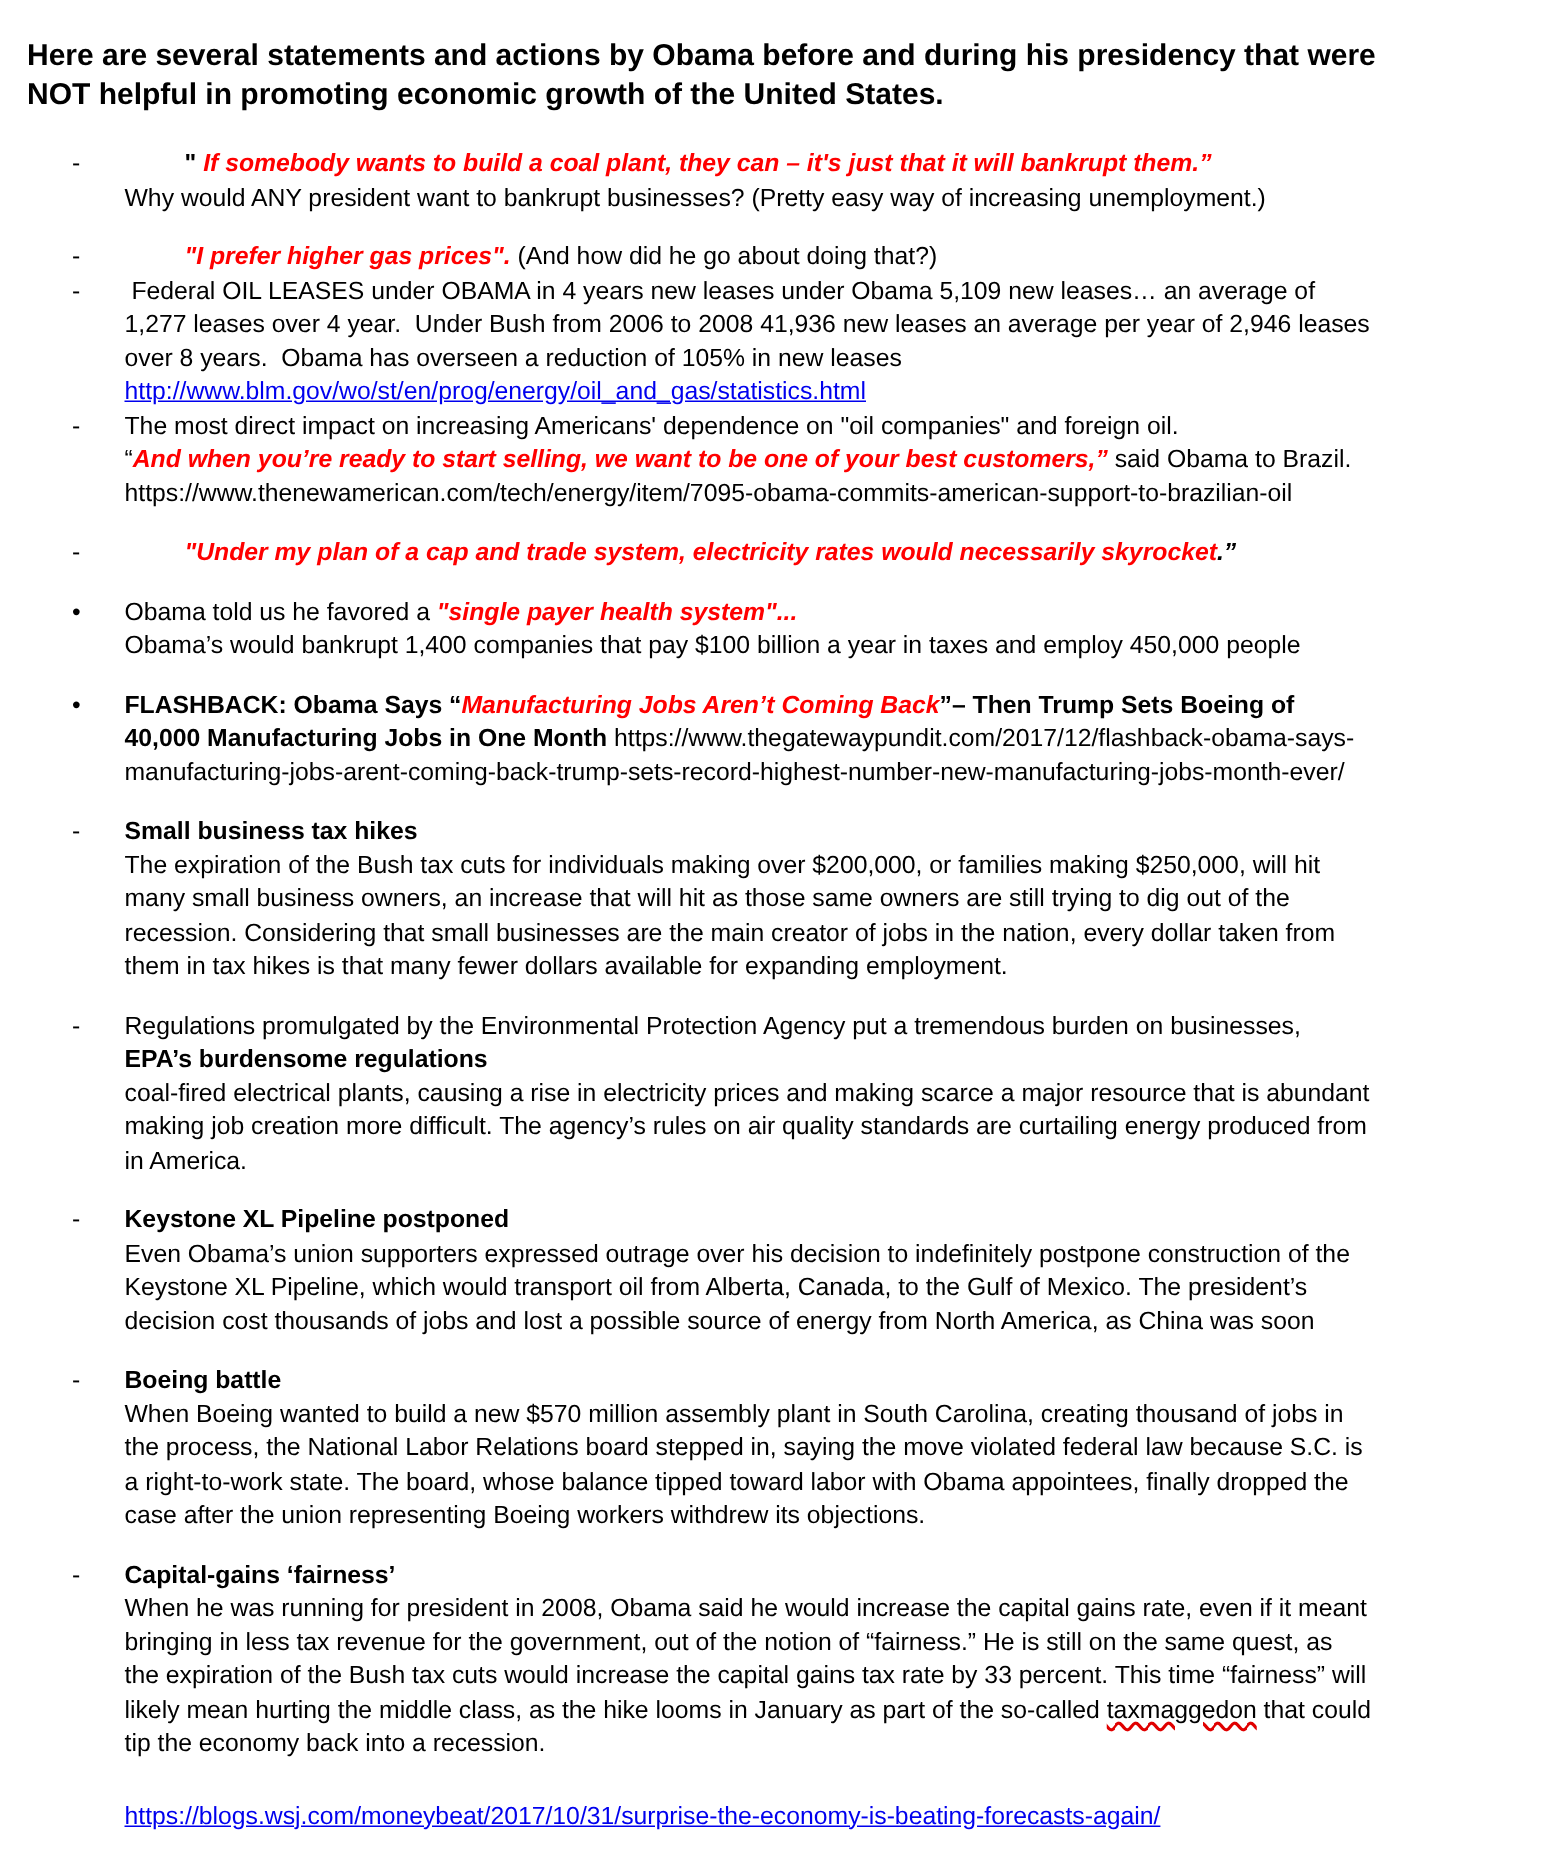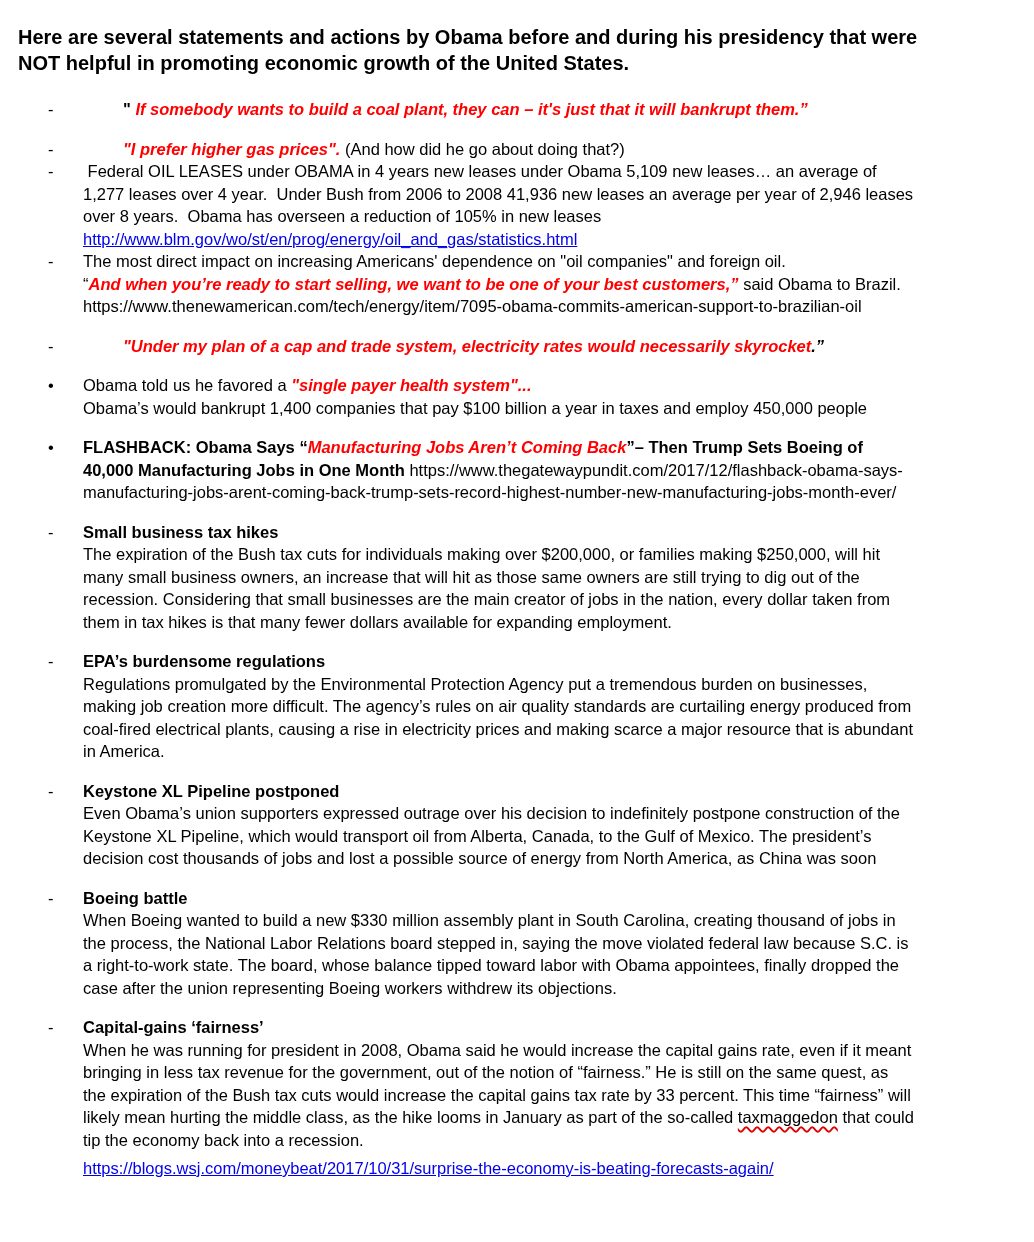--- a/index.html
+++ b/index.html
@@ -26,37 +26,38 @@
   .seg-bi{font-weight:bold;font-style:italic;}
   .seg-redbi{color:var(--red);font-weight:bold;font-style:italic;text-align:right;}
   .seg-link{color:var(--blue);text-decoration:underline;cursor:pointer;}
   .seg-wavy{
     text-decoration-line:underline;
     text-decoration-style:wavy;
     text-decoration-color:#E00000;
     text-decoration-thickness:1.5px;
     text-underline-offset:3px;
   }
-  .footer{margin-top:6px;padding-left:65px;}
+  .footer{margin-top:26px;padding-left:65px;}
 </style>
 </head>
 <body>
 
 <div class="page">
 
   <div class="title">
     <div>Here are several statements and actions by Obama before and during his presidency that were</div>
     <div>NOT helpful in promoting economic growth of the United States.</div>
   </div>
 
   <div class="statement-list">
       <div class="item">
         <span class="bullet">-</span>
         <div class="content">
           <div class="line" style="padding-left: 40px;"><span class="seg-b">" </span><span class="seg-redbi">If somebody wants to build a coal plant, they can – it's just that it will bankrupt them.”</span></div>
+          <div class="line"><span class="seg-n">Why would ANY president want to bankrupt businesses? (Pretty easy way of increasing unemployment.)</span></div>
         </div>
       </div>
       <div class="item gap">
         <span class="bullet">-</span>
         <div class="content">
           <div class="line" style="padding-left: 40px;"><span class="seg-redbi">"I prefer higher gas prices".</span><span class="seg-n"> (And how did he go about doing that?)</span></div>
         </div>
       </div>
       <div class="item">
         <span class="bullet">-</span>
@@ -102,41 +103,41 @@
           <div class="line"><span class="seg-b">Small business tax hikes</span></div>
           <div class="line"><span class="seg-n">The expiration of the Bush tax cuts for individuals making over $200,000, or families making $250,000, will hit</span></div>
           <div class="line"><span class="seg-n">many small business owners, an increase that will hit as those same owners are still trying to dig out of the</span></div>
           <div class="line"><span class="seg-n">recession. Considering that small businesses are the main creator of jobs in the nation, every dollar taken from</span></div>
           <div class="line"><span class="seg-n">them in tax hikes is that many fewer dollars available for expanding employment.</span></div>
         </div>
       </div>
       <div class="item gap">
         <span class="bullet">-</span>
         <div class="content">
+          <div class="line"><span class="seg-n">Regulations promulgated by the Environmental Protection Agency put a tremendous burden on businesses,</span></div>
           <div class="line"><span class="seg-b">EPA’s burdensome regulations</span></div>
-          <div class="line"><span class="seg-n">Regulations promulgated by the Environmental Protection Agency put a tremendous burden on businesses,</span></div>
+          <div class="line"><span class="seg-n">coal-fired electrical plants, causing a rise in electricity prices and making scarce a major resource that is abundant</span></div>
           <div class="line"><span class="seg-n">making job creation more difficult. The agency’s rules on air quality standards are curtailing energy produced from</span></div>
-          <div class="line"><span class="seg-n">coal-fired electrical plants, causing a rise in electricity prices and making scarce a major resource that is abundant</span></div>
           <div class="line"><span class="seg-n">in America.</span></div>
         </div>
       </div>
       <div class="item gap">
         <span class="bullet">-</span>
         <div class="content">
           <div class="line"><span class="seg-b">Keystone XL Pipeline postponed</span></div>
           <div class="line"><span class="seg-n">Even Obama’s union supporters expressed outrage over his decision to indefinitely postpone construction of the</span></div>
           <div class="line"><span class="seg-n">Keystone XL Pipeline, which would transport oil from Alberta, Canada, to the Gulf of Mexico. The president’s</span></div>
           <div class="line"><span class="seg-n">decision cost thousands of jobs and lost a possible source of energy from North America, as China was soon</span></div>
         </div>
       </div>
       <div class="item gap">
         <span class="bullet">-</span>
         <div class="content">
           <div class="line"><span class="seg-b">Boeing battle</span></div>
-          <div class="line"><span class="seg-n">When Boeing wanted to build a new $330 million assembly plant in South Carolina, creating thousand of jobs in</span></div>
+          <div class="line"><span class="seg-n">When Boeing wanted to build a new $570 million assembly plant in South Carolina, creating thousand of jobs in</span></div>
           <div class="line"><span class="seg-n">the process, the National Labor Relations board stepped in, saying the move violated federal law because S.C. is</span></div>
           <div class="line"><span class="seg-n">a right-to-work state. The board, whose balance tipped toward labor with Obama appointees, finally dropped the</span></div>
           <div class="line"><span class="seg-n">case after the union representing Boeing workers withdrew its objections.</span></div>
         </div>
       </div>
       <div class="item gap">
         <span class="bullet">-</span>
         <div class="content">
           <div class="line"><span class="seg-b">Capital-gains ‘fairness’</span></div>
           <div class="line"><span class="seg-n">When he was running for president in 2008, Obama said he would increase the capital gains rate, even if it meant</span></div>

